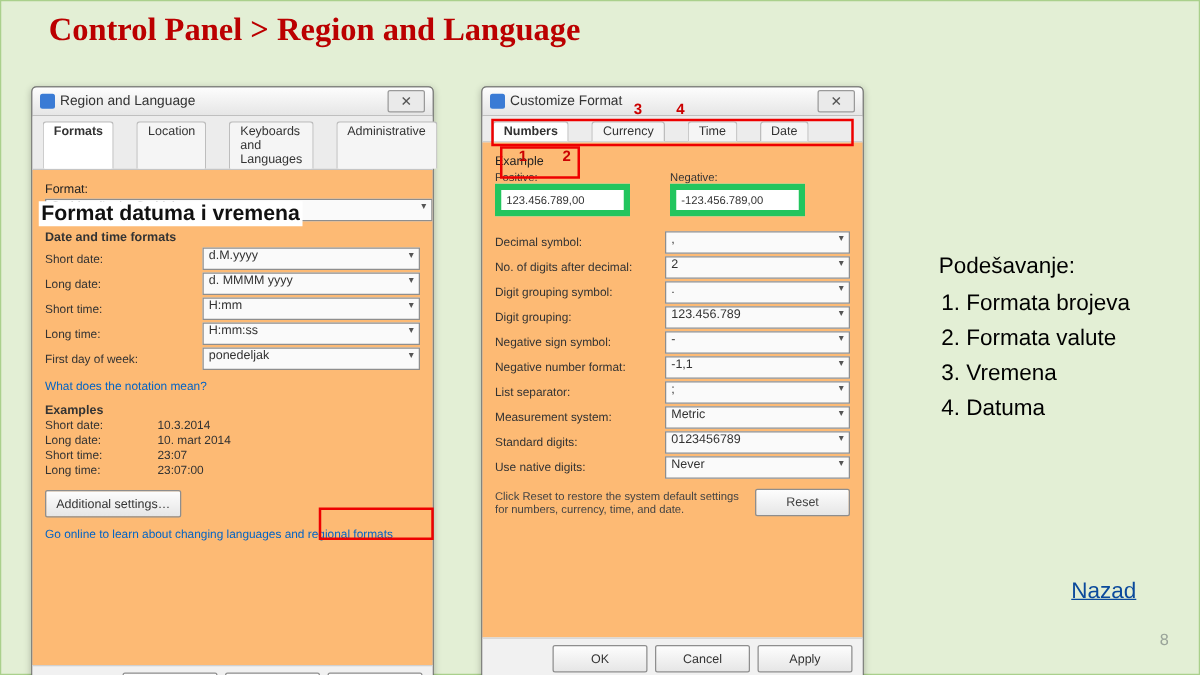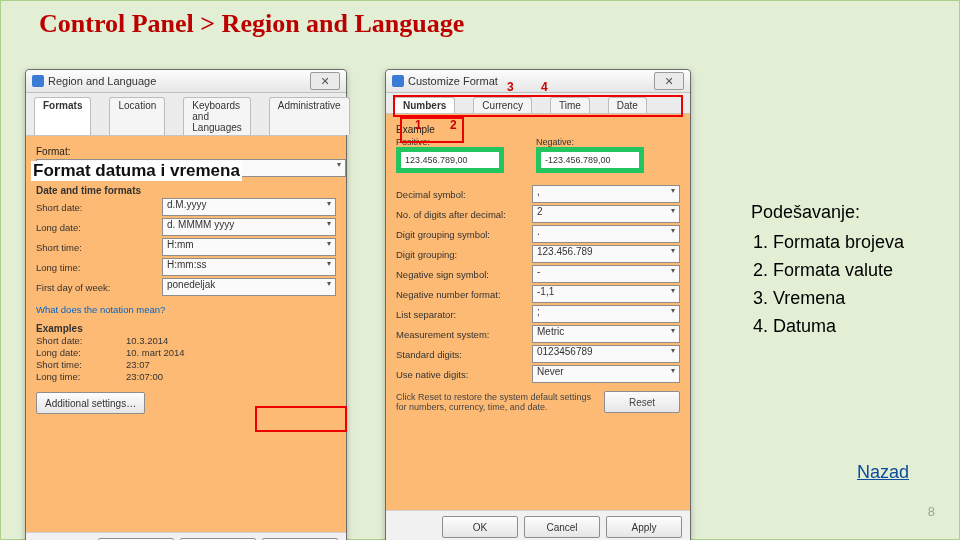--- a/index.html
+++ b/index.html
@@ -118,20 +118,21 @@
           </div>
           <div class="ex">
             <span class="ek">Long time:</span>
             <span class="ev">23:07:00</span>
           </div>
         </div>
 
       <div style="display:flex;justify-content:flex-start;margin-top:10px">
         <div class="btn">Additional settings…</div>
       </div>
+      <div class="link" style="margin-top:8px">Go online to learn about changing languages and regional formats</div>
     </div>
     <div class="bbar">
       <div class="btn">OK</div>
       <div class="btn">Cancel</div>
       <div class="btn">Apply</div>
     </div>
   </div>
 
   <div class="win" id="win2">
     <div class="tbar">

